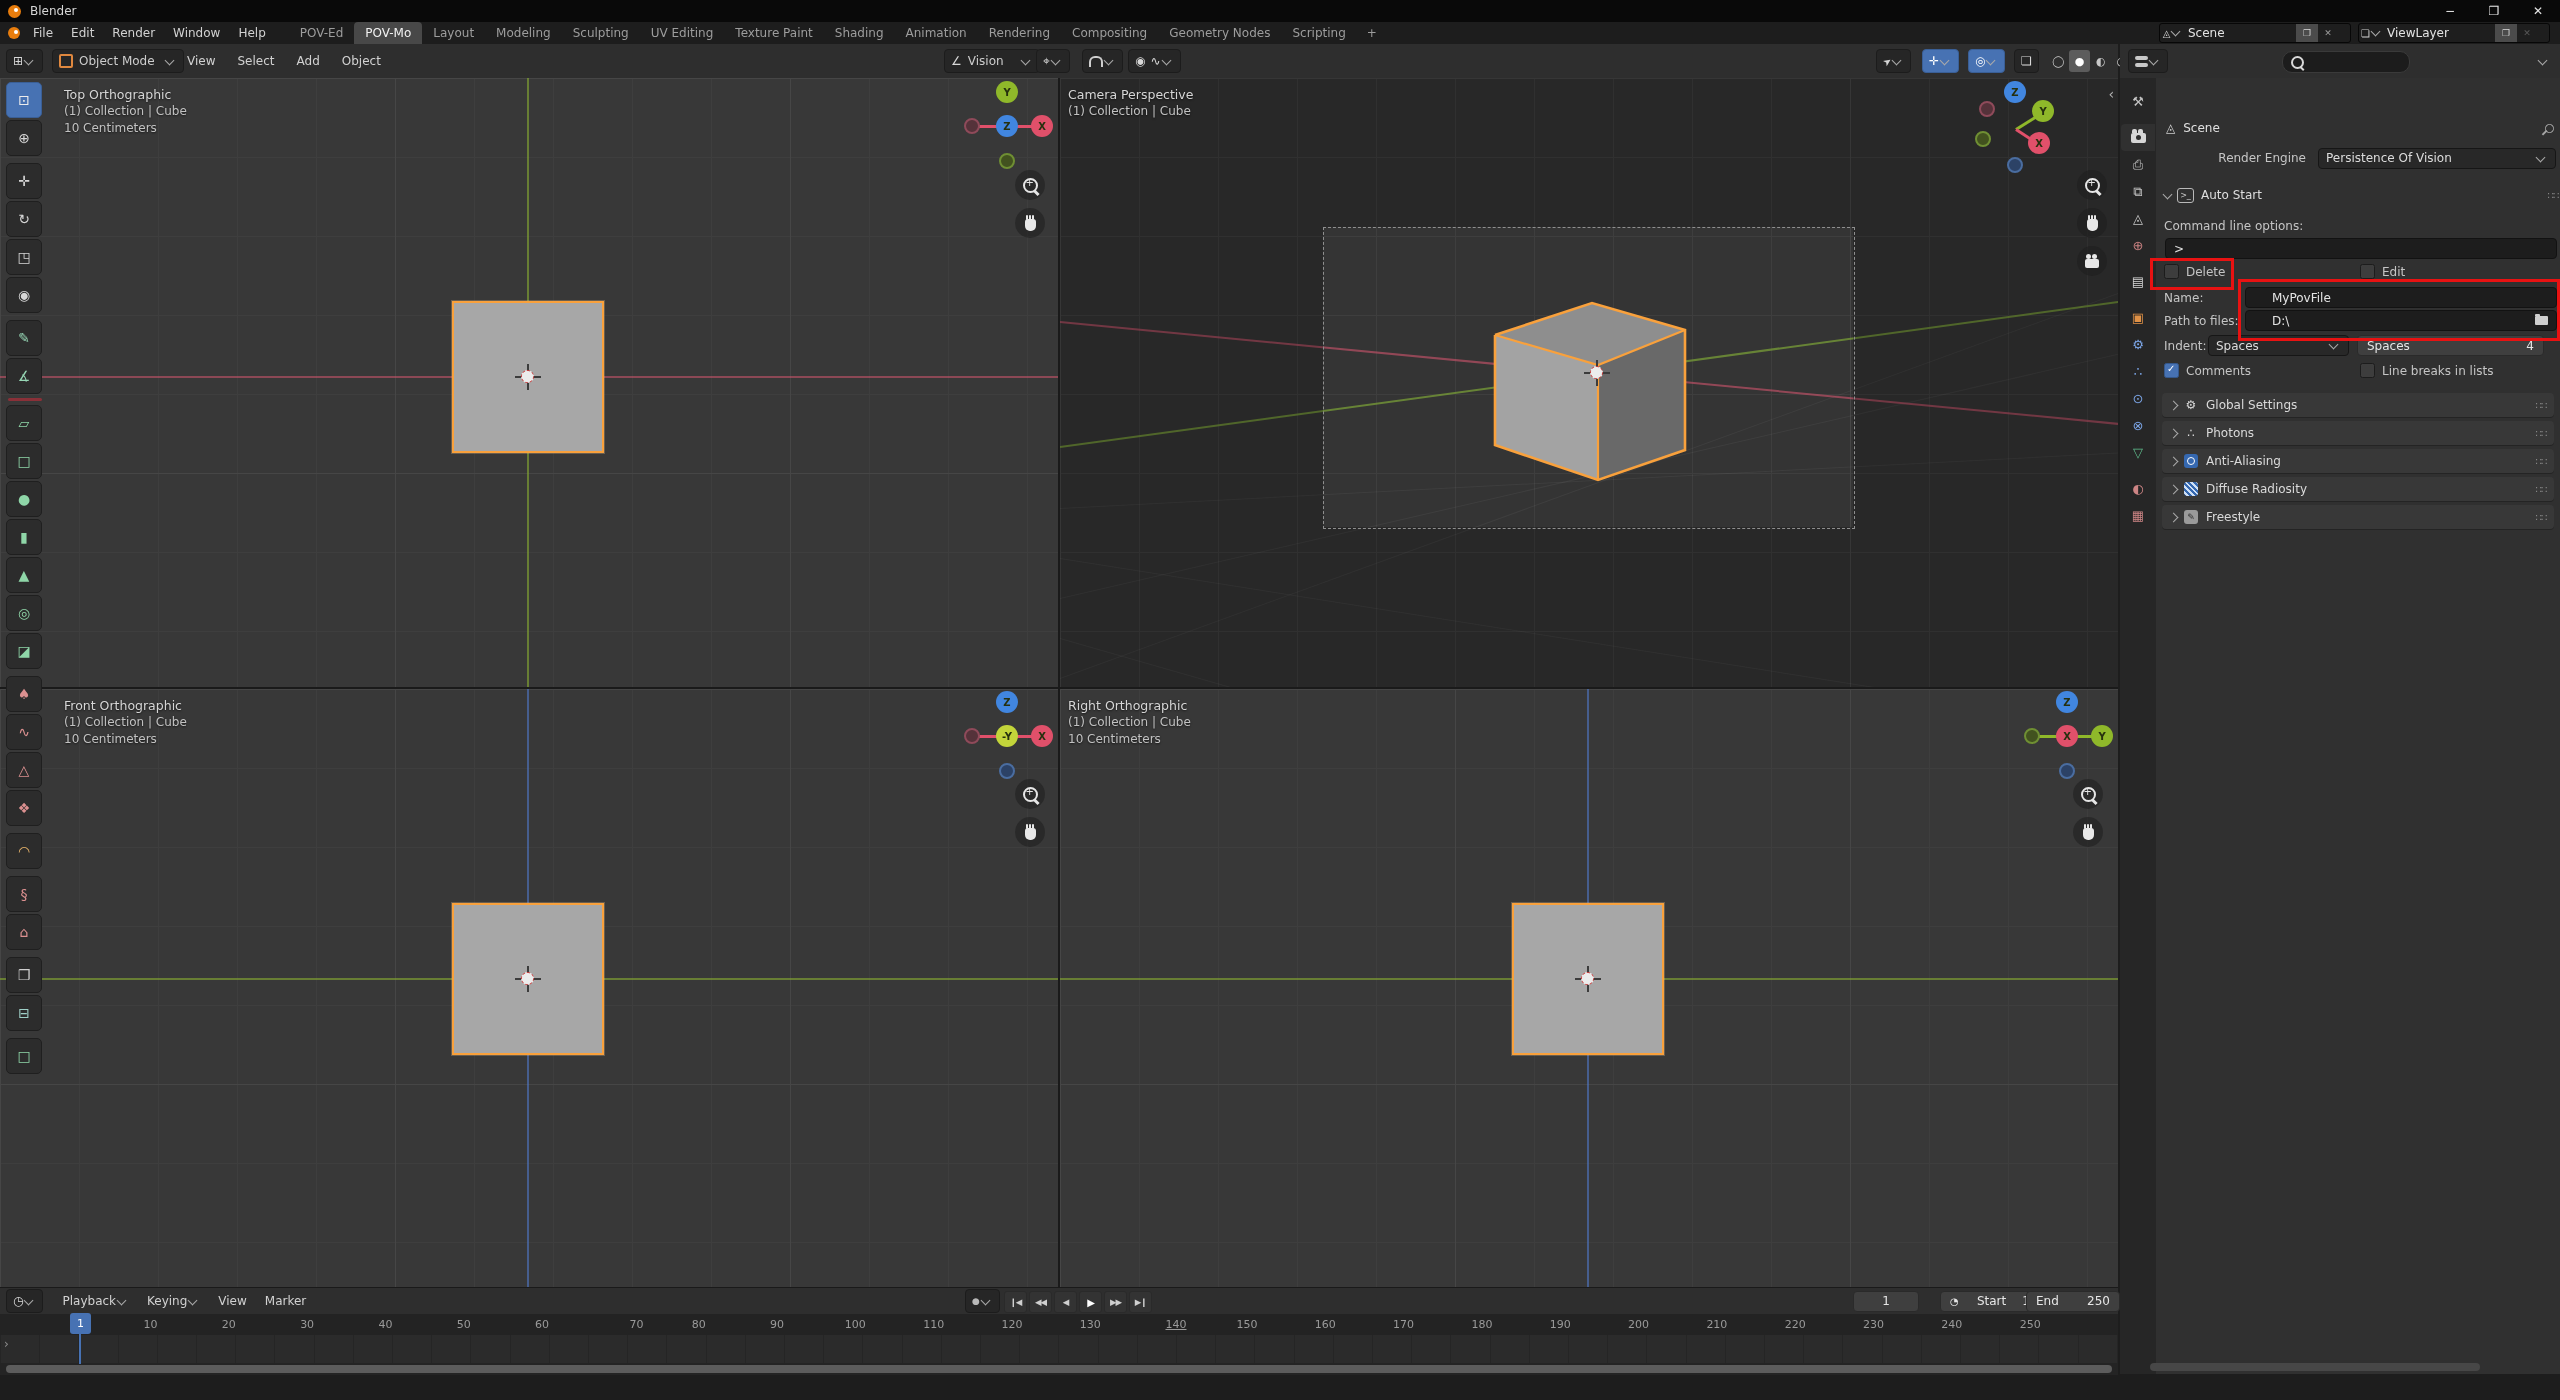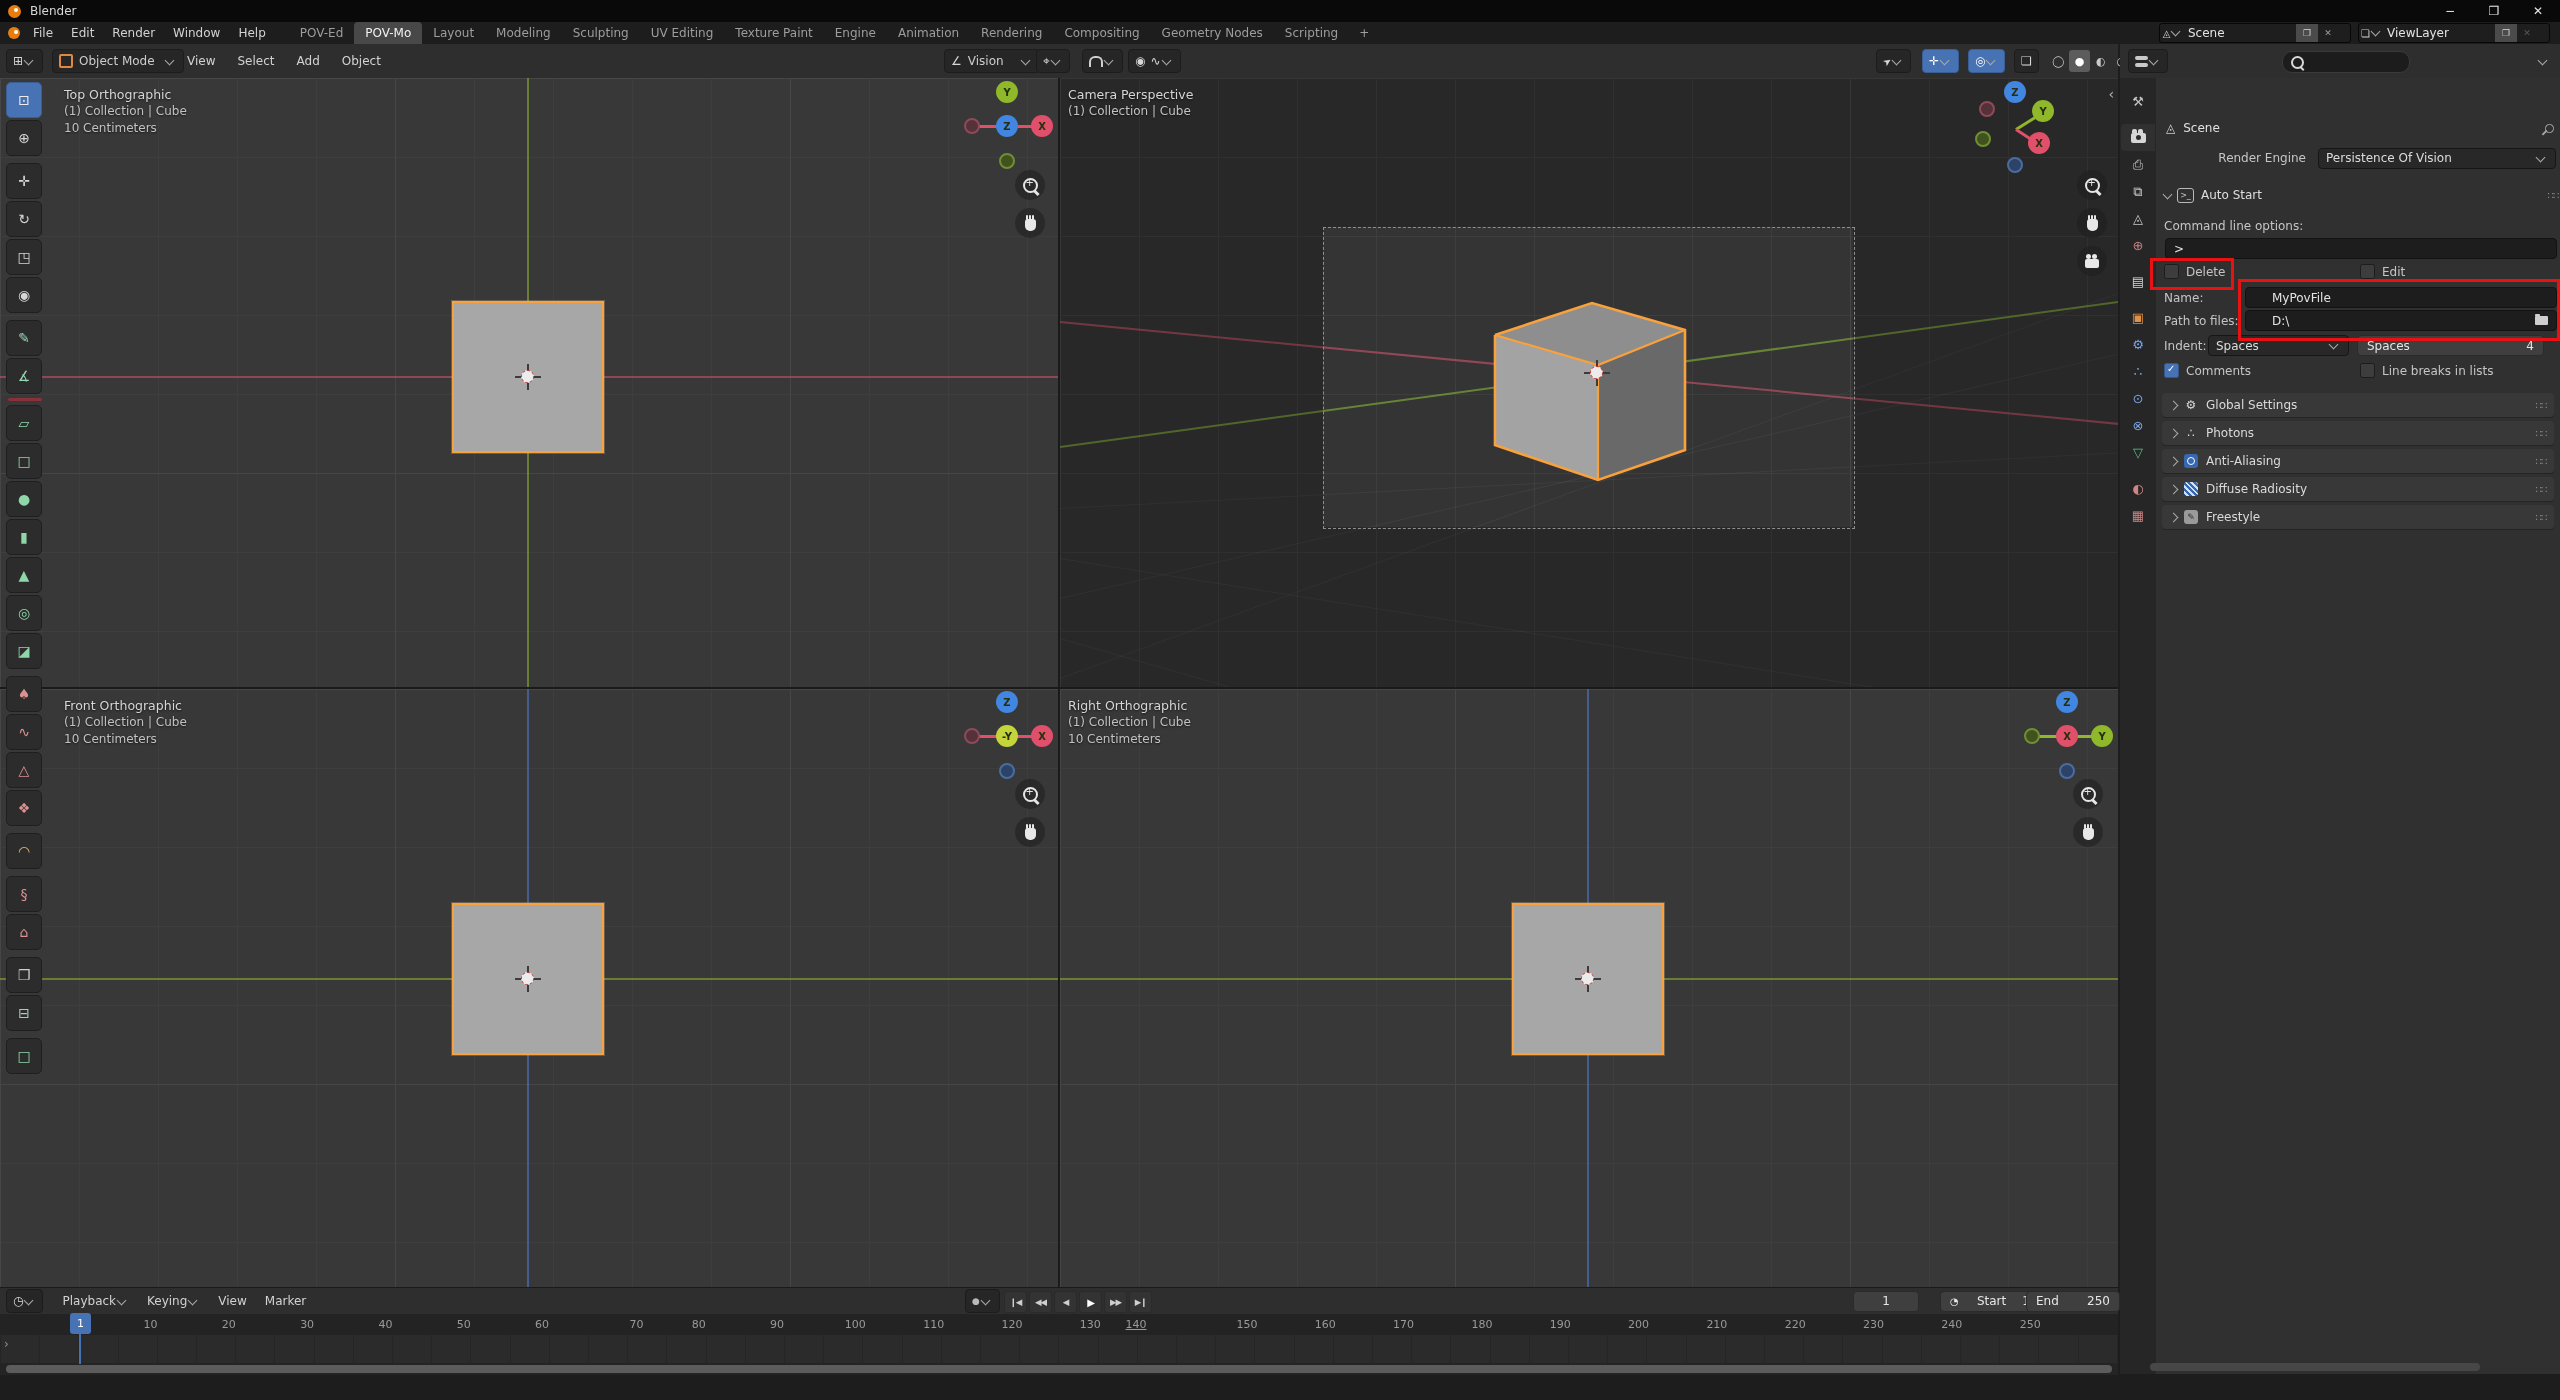--- a/index.html
+++ b/index.html
@@ -174,21 +174,21 @@
         <span class="tbmenu">Help</span>
       </span>
     <span id="workspaces">
         <span class="ws">POV-Ed</span>
         <span class="ws active">POV-Mo</span>
         <span class="ws">Layout</span>
         <span class="ws">Modeling</span>
         <span class="ws">Sculpting</span>
         <span class="ws">UV Editing</span>
         <span class="ws">Texture Paint</span>
-        <span class="ws">Engine</span>
+        <span class="ws">Shading</span>
         <span class="ws">Animation</span>
         <span class="ws">Rendering</span>
         <span class="ws">Compositing</span>
         <span class="ws">Geometry Nodes</span>
         <span class="ws">Scripting</span>
         <span class="ws-add">+</span>
       </span>
     <div id="topbar-right">
       <div class="idchip" style="width:190px">
         <span class="ic">
@@ -746,21 +746,21 @@
         <span class="tick" style="left: 385.448px;">40</span>
         <span class="tick" style="left: 463.768px;">50</span>
         <span class="tick" style="left: 542.088px;">60</span>
         <span class="tick" style="left: 620.408px; margin-left: 16px;">70</span>
         <span class="tick" style="left: 698.728px; text-align: center;">80</span>
         <span class="tick" style="left: 777.048px;">90</span>
         <span class="tick" style="left: 855.368px;">100</span>
         <span class="tick" style="left: 933.688px;">110</span>
         <span class="tick" style="left: 1012.01px;">120</span>
         <span class="tick" style="left: 1090.33px;">130</span>
-        <span class="tick" style="left: 1136px; text-decoration: underline;">140</span>
+        <span class="tick" style="left: 1176px; text-decoration: underline;">140</span>
         <span class="tick" style="left: 1246.97px;">150</span>
         <span class="tick" style="left: 1325.29px;">160</span>
         <span class="tick" style="left: 1403.61px;">170</span>
         <span class="tick" style="left: 1481.93px;">180</span>
         <span class="tick" style="left: 1560.25px;">190</span>
         <span class="tick" style="left: 1638.57px;">200</span>
         <span class="tick" style="left: 1716.89px;">210</span>
         <span class="tick" style="left: 1795.21px;">220</span>
         <span class="tick" style="left: 1873.53px;">230</span>
         <span class="tick" style="left: 1951.85px;">240</span>

